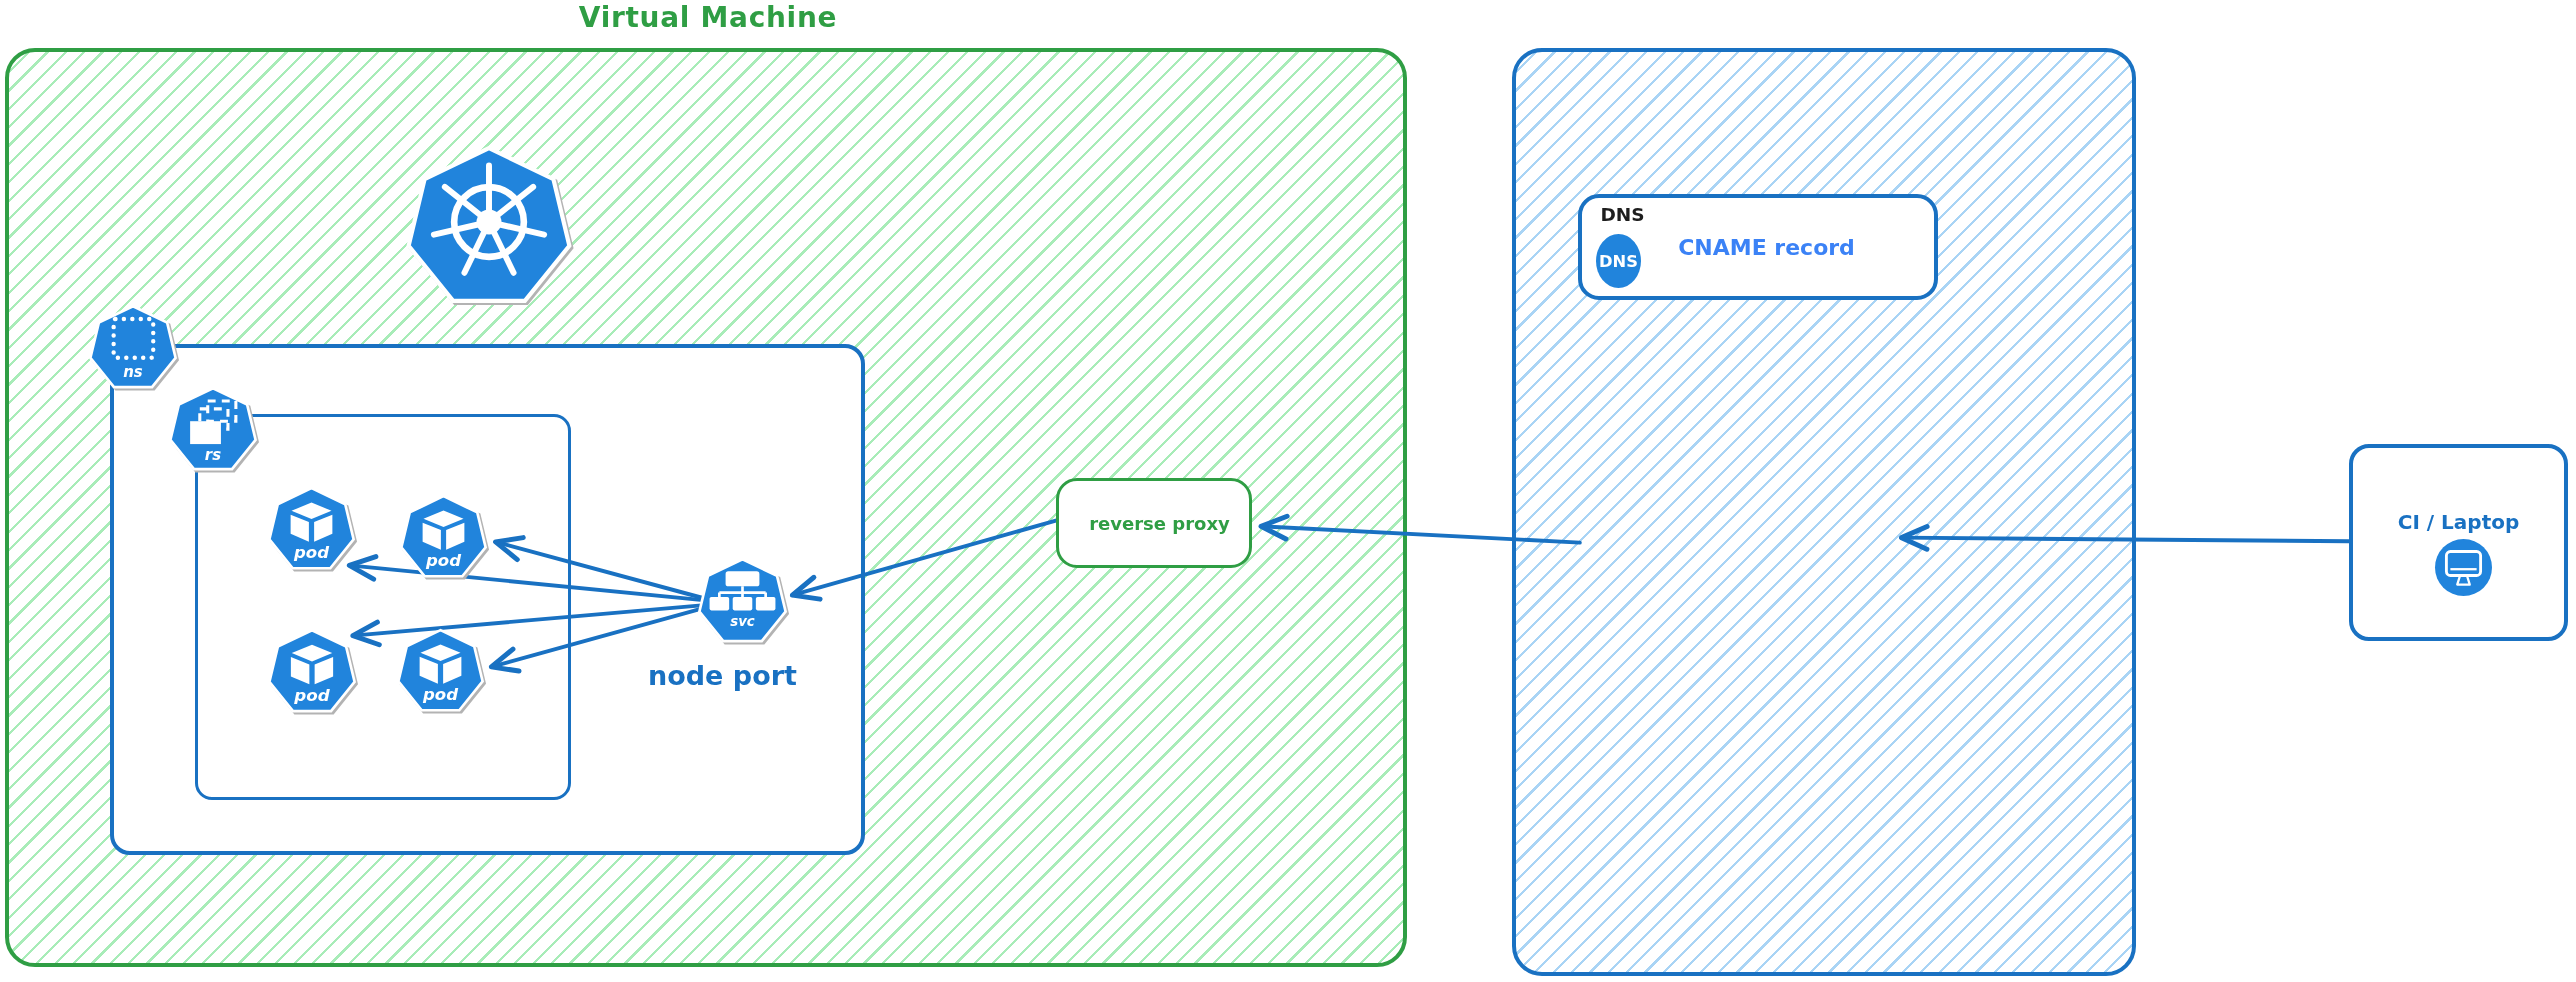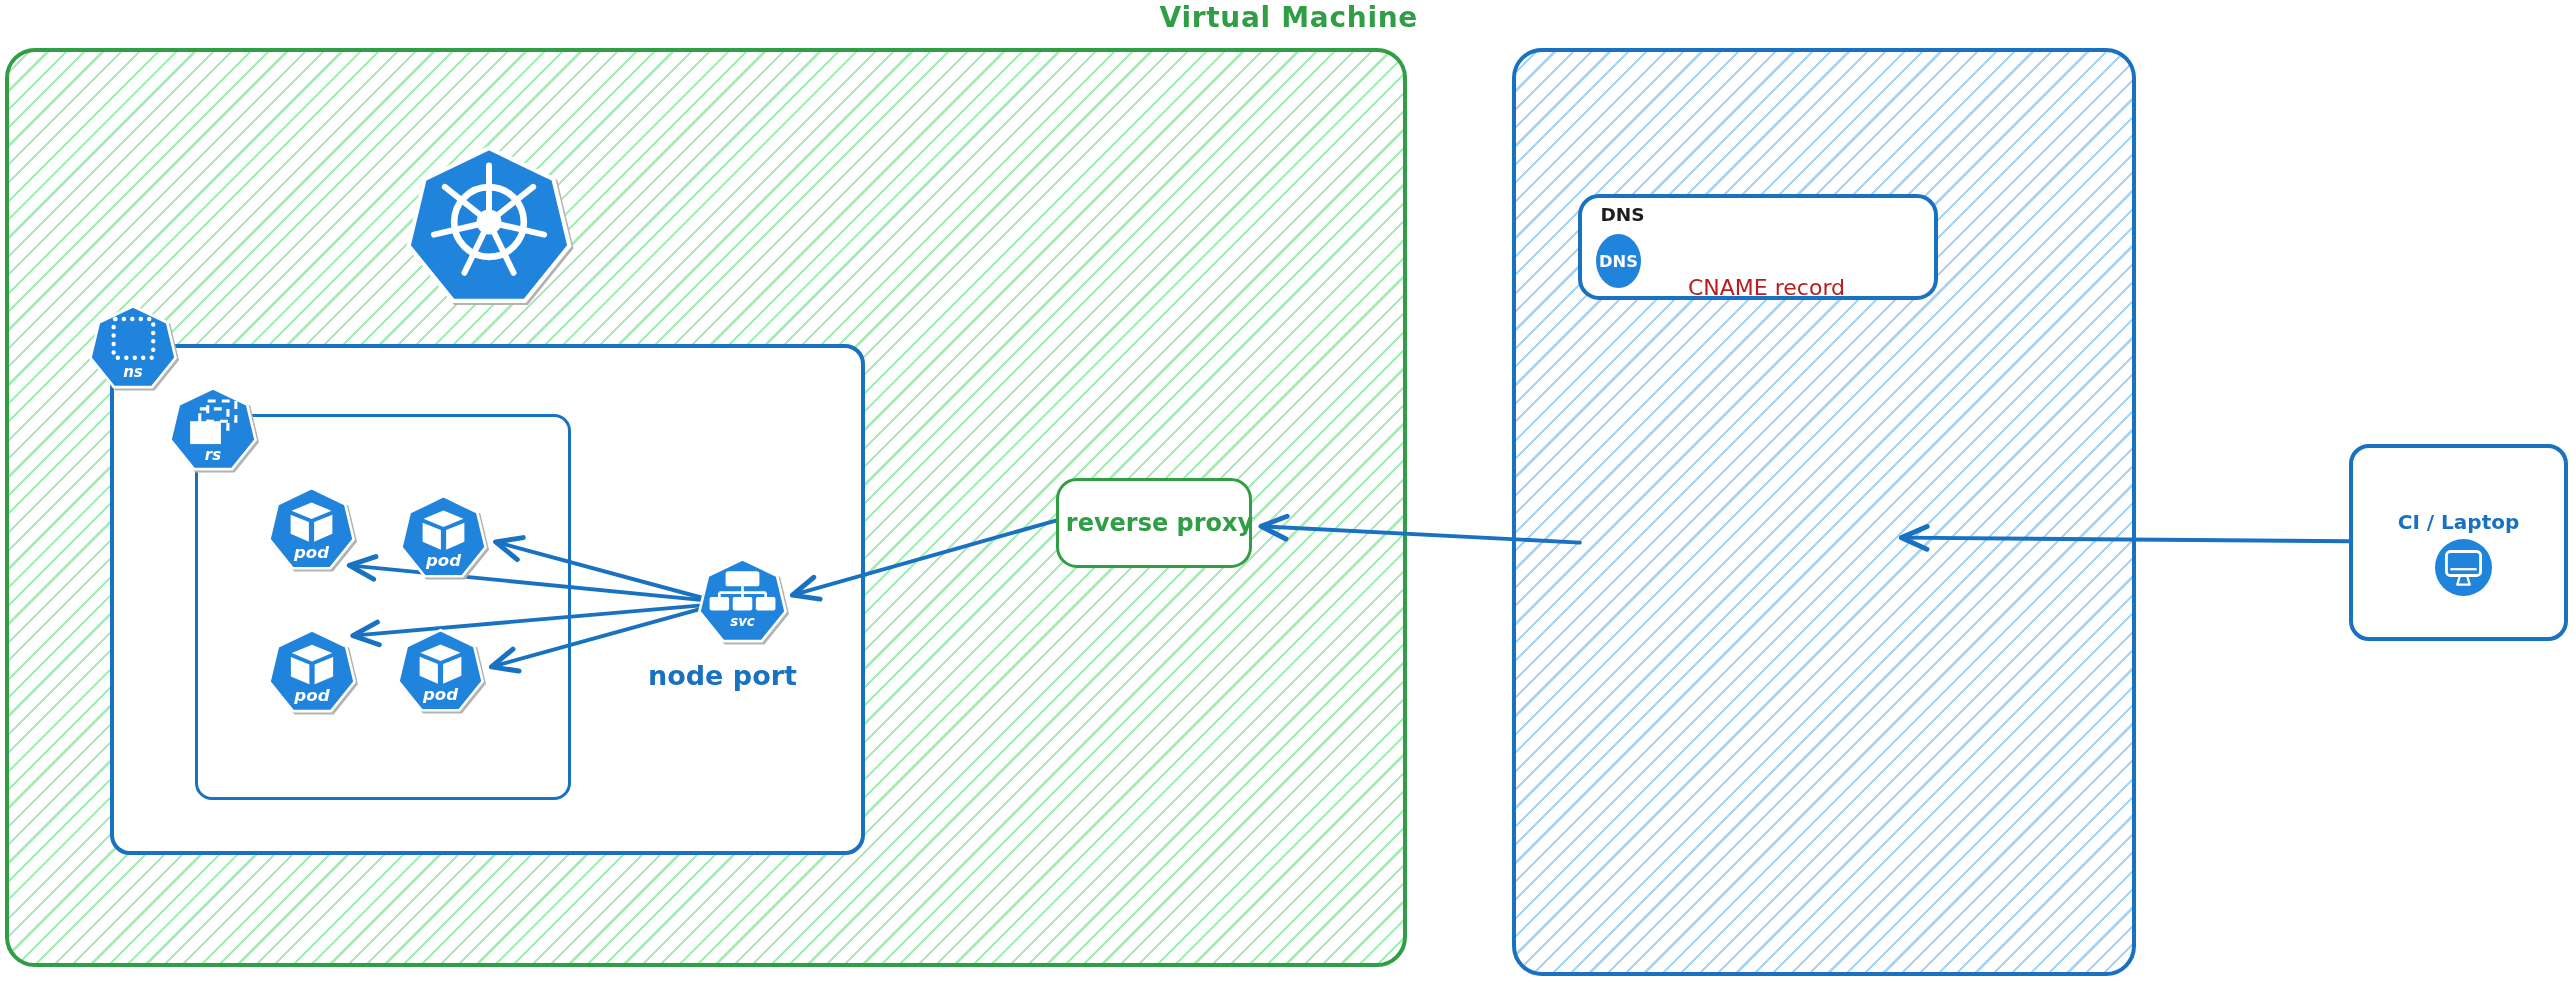--- a/index.html
+++ b/index.html
@@ -18,29 +18,29 @@
                text-align:center;white-space:nowrap;}
   .t-green{color:#2f9e44;}
   .t-blue{color:#1971c2;}
 
   
   .white-box{position:absolute;background:#ffffff;box-sizing:border-box;}
   .ns-box{left:110px;top:344px;width:755px;height:511px;border:4.3px solid #1971c2;border-radius:20px;}
   .rs-box{left:195px;top:414px;width:376px;height:386px;border:3.6px solid #1971c2;border-radius:17px;}
   .rp-box{left:1056px;top:478px;width:196px;height:90px;border:3.6px solid #2f9e44;border-radius:21px;
           display:flex;align-items:center;justify-content:center;z-index:7;}
-  .rp-box span{color:#2f9e44;font-size:24px;font-weight:bold;white-space:nowrap;margin-left:11px;}
+  .rp-box span{color:#2f9e44;font-size:18px;font-weight:bold;white-space:nowrap;margin-left:11px;}
 
   .dns-card{left:1578px;top:194px;width:360px;height:106px;border:4.3px solid #1971c2;border-radius:21px;z-index:7;}
   .dns-tag{position:absolute;left:18.5px;top:5.7px;color:#1e1e1e;font-size:18.5px;font-weight:bold;}
   .dns-circle{position:absolute;left:14px;top:36px;width:45px;height:54px;border-radius:50%;
               background:#2184dc;display:flex;align-items:center;justify-content:center;}
   .dns-circle span{color:#ffffff;font-size:16.3px;font-weight:bold;}
   .cname-label{position:absolute;left:78px;top:0;width:213px;height:100%;display:flex;
-               align-items:center;justify-content:center;color:#b91c1c;font-size:22px;font-weight:normal;white-space:nowrap;margin-top:40px;}
+               align-items:center;justify-content:center;color:#3b82f6;font-size:22px;font-weight:bold;white-space:nowrap;}
 
   .worker-box{left:1580px;top:485px;width:311px;height:101px;border:4.3px solid #1971c2;border-radius:21px;
               display:flex;align-items:center;justify-content:center;z-index:7;}
   .worker-box span{color:#1971c2;font-size:23px;font-weight:bold;white-space:nowrap;}
 
   .ci-box{left:2349px;top:444px;width:219px;height:197px;border:4.3px solid #1971c2;border-radius:20px;z-index:7;padding-left:12px;}
   .ci-label{position:absolute;left:0;top:62px;width:100%;text-align:center;color:#1971c2;
             font-size:20px;font-weight:bold;white-space:nowrap;}
   .monitor-circle{position:absolute;left:82px;top:91px;width:57px;height:57px;border-radius:50%;
                   background:#2184dc;}
@@ -51,21 +51,21 @@
   
   .hepta-icon{position:absolute;z-index:9;filter:drop-shadow(2.8px 2.8px 0px #b3b3b3);}
   .arrows{position:absolute;left:0;top:0;z-index:6;}
   svg text{font-family:"DejaVu Sans",sans-serif;}
 </style>
 </head>
 <body>
 
 <div id="canvas">
 
-  <div class="group-title t-green" style="left:16px;width:1402px;text-align:right;">Virtual Machine</div>
+  <div class="group-title t-green" style="left:7px;width:1402px;">Virtual Machine</div>
 
   <div class="group-box vm-box"></div>
   <div class="group-box ext-box"></div>
 
   <div class="white-box ns-box"></div>
   <div class="white-box rs-box"></div>
 
   <svg class="arrows" width="2576" height="983" viewBox="0 0 3628 1384">
     <defs>
       <marker id="ah" markerUnits="userSpaceOnUse" markerWidth="52" markerHeight="46" refX="44" refY="23" orient="auto">

